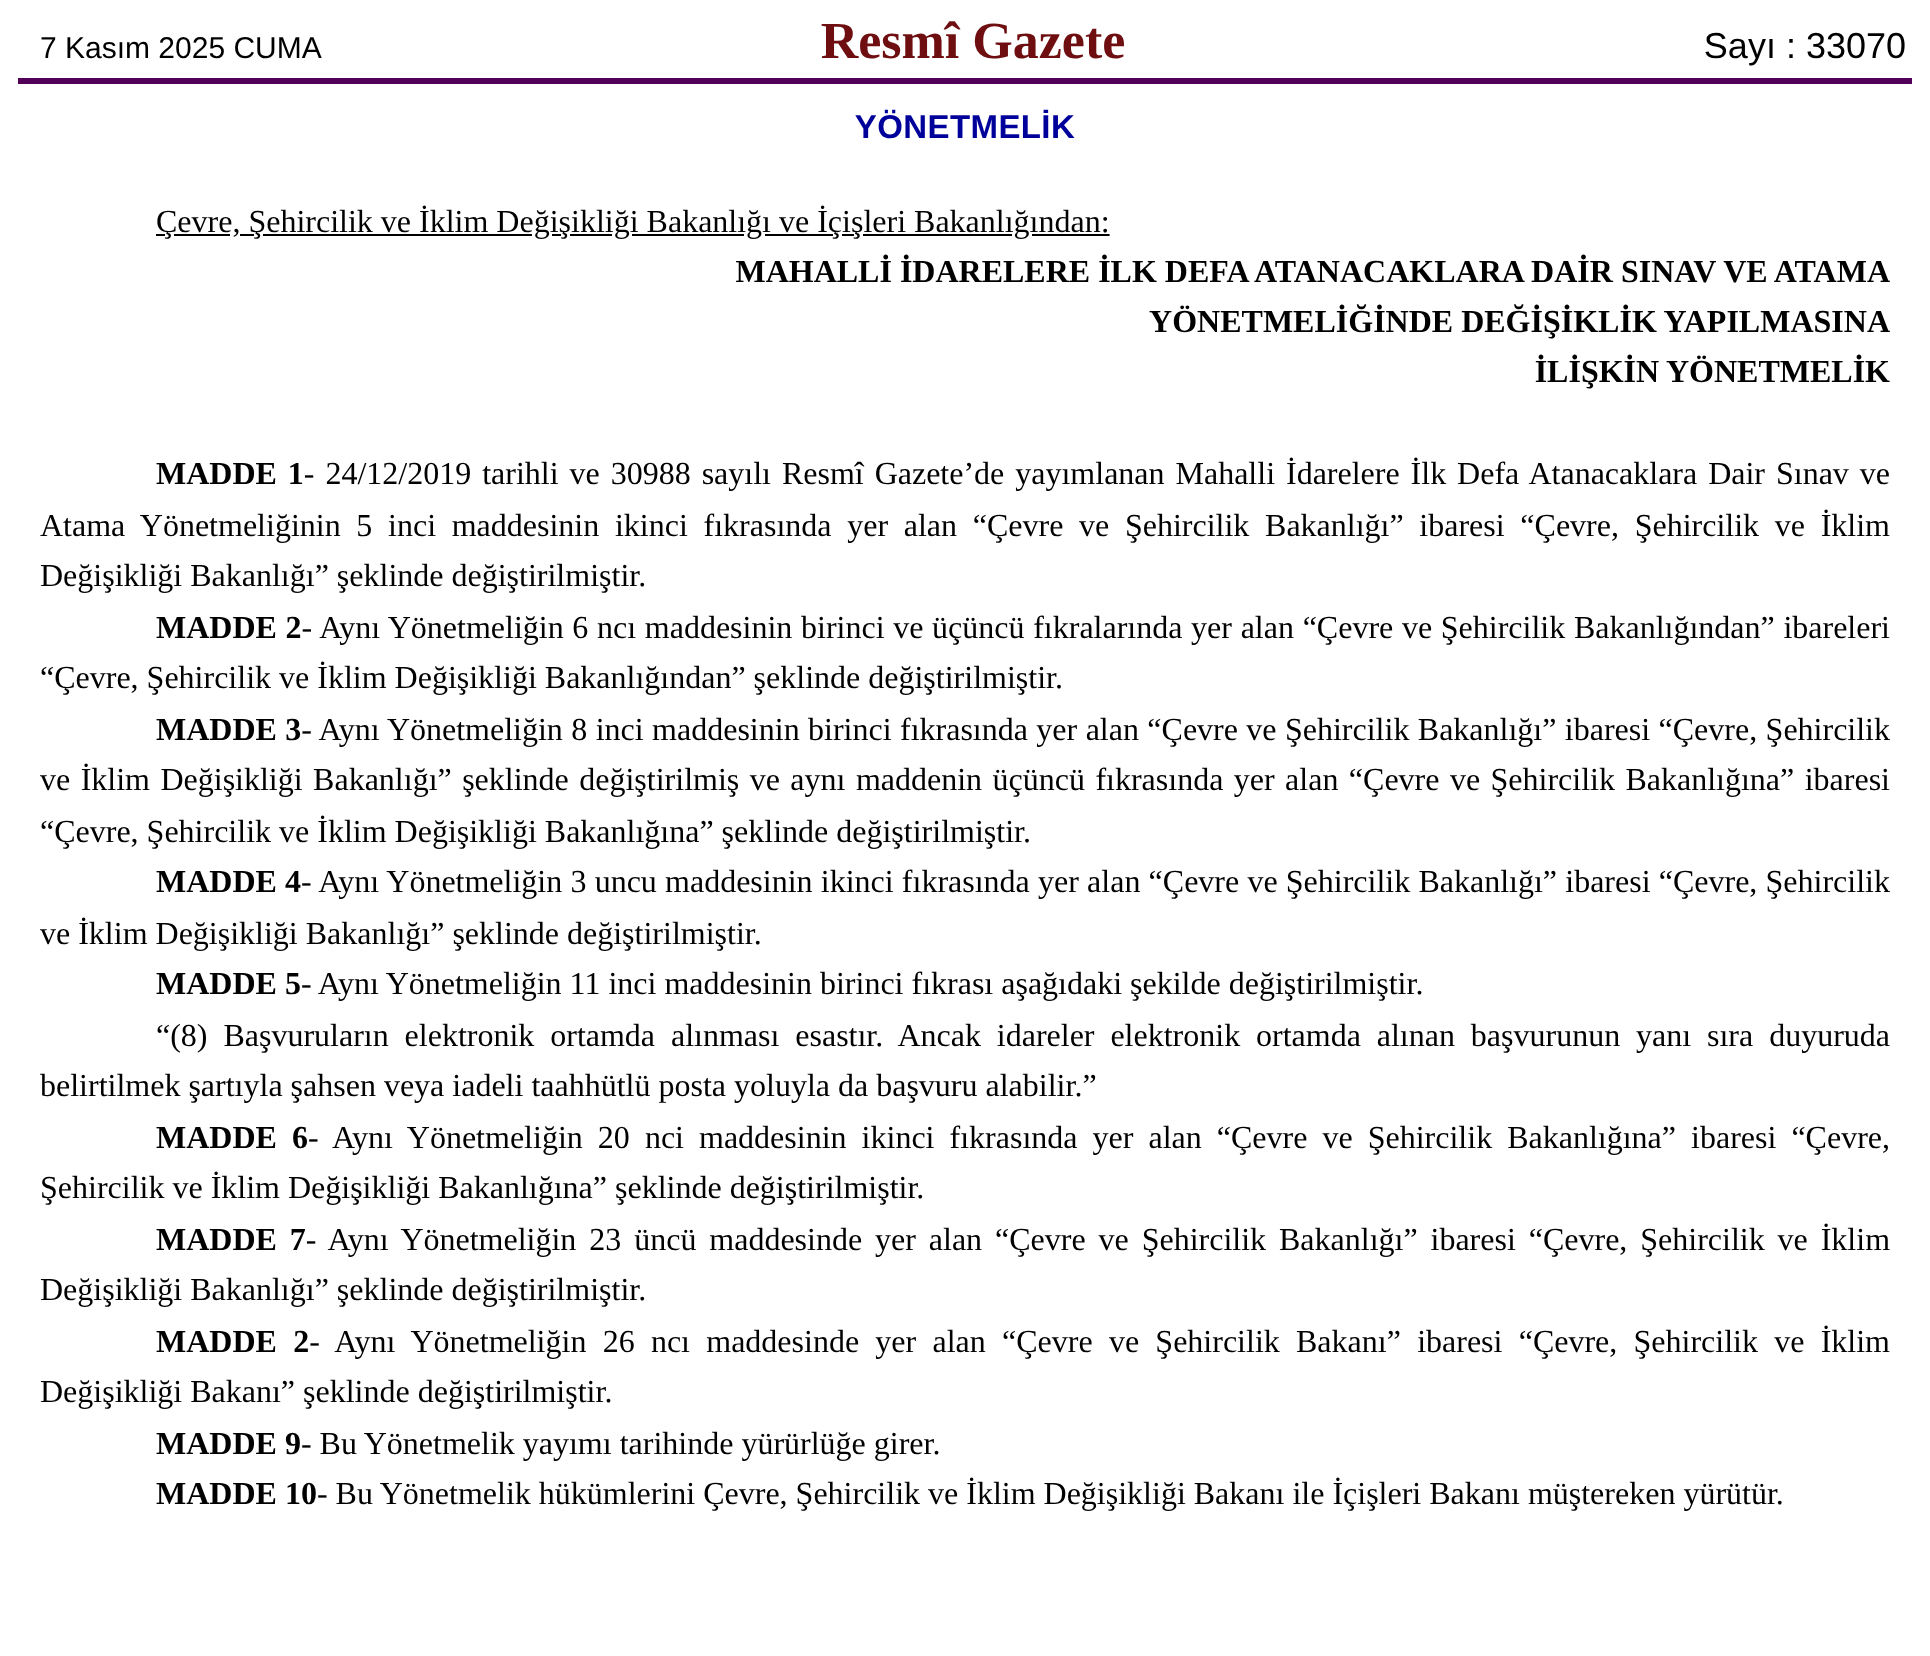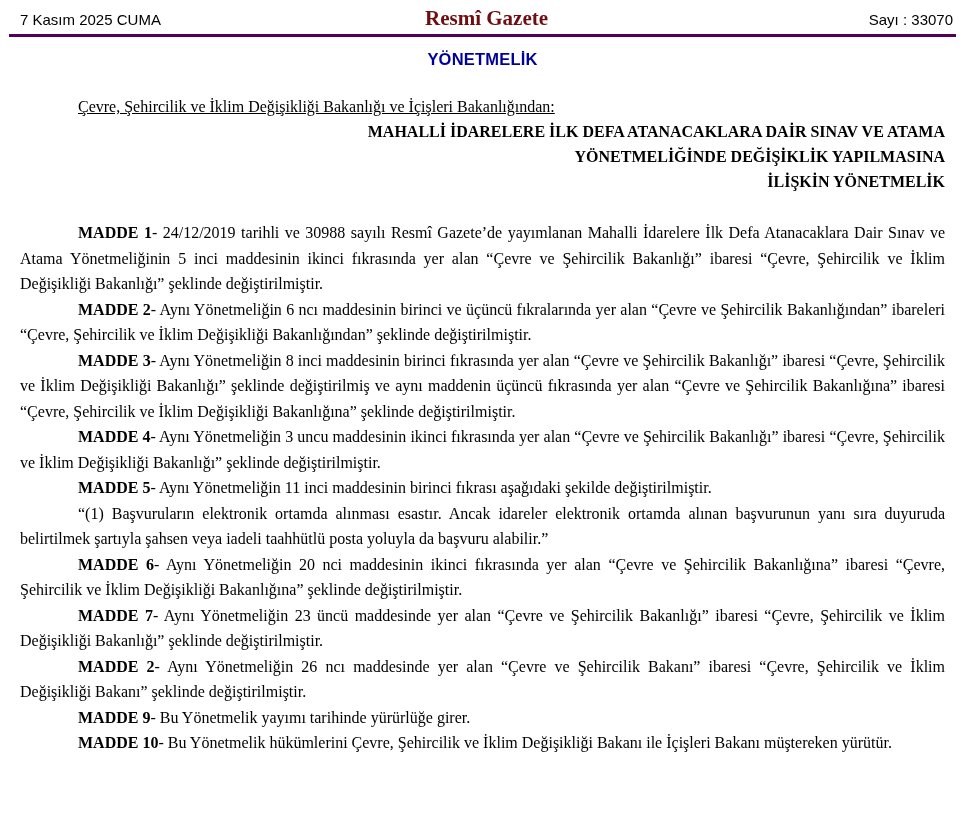--- a/index.html
+++ b/index.html
@@ -24,28 +24,28 @@
   }
   .masthead-date {
     font-family: "Liberation Sans", sans-serif;
     font-size: 15px;
     justify-self: start;
     white-space: nowrap;
   }
   .masthead-title {
     font-family: "Liberation Serif", serif;
     font-weight: bold;
-    font-size: 21px;
+    font-size: 26px;
     color: var(--masthead_red, #6e0e10);
     justify-self: center;
     white-space: nowrap;
   }
   .masthead-issue {
     font-family: "Liberation Sans", sans-serif;
-    font-size: 15px;
+    font-size: 18px;
     justify-self: end;
     white-space: nowrap;
   }
   .header-rule {
     height: 3px;
     background: var(--rule_purple, #520057);
     margin: 3px 9px 0 9px;
   }
   .section-label {
     text-align: center;
@@ -107,21 +107,21 @@
         <div>YÖNETMELİĞİNDE DEĞİŞİKLİK YAPILMASINA</div>
         <div>İLİŞKİN YÖNETMELİK</div>
       </div>
 
     <div class="body-block" id="body-paragraphs">
         <p><span class="lead">MADDE 1</span><span>- 24/12/2019 tarihli ve 30988 sayılı Resmî Gazete’de yayımlanan Mahalli İdarelere İlk Defa Atanacaklara Dair Sınav ve Atama Yönetmeliğinin 5 inci maddesinin ikinci fıkrasında yer alan “Çevre ve Şehircilik Bakanlığı” ibaresi “Çevre, Şehircilik ve İklim Değişikliği Bakanlığı” şeklinde değiştirilmiştir.</span></p>
         <p><span class="lead">MADDE 2</span><span>- Aynı Yönetmeliğin 6 ncı maddesinin birinci ve üçüncü fıkralarında yer alan “Çevre ve Şehircilik Bakanlığından” ibareleri “Çevre, Şehircilik ve İklim Değişikliği Bakanlığından” şeklinde değiştirilmiştir.</span></p>
         <p><span class="lead">MADDE 3</span><span>- Aynı Yönetmeliğin 8 inci maddesinin birinci fıkrasında yer alan “Çevre ve Şehircilik Bakanlığı” ibaresi “Çevre, Şehircilik ve İklim Değişikliği Bakanlığı” şeklinde değiştirilmiş ve aynı maddenin üçüncü fıkrasında yer alan “Çevre ve Şehircilik Bakanlığına” ibaresi “Çevre, Şehircilik ve İklim Değişikliği Bakanlığına” şeklinde değiştirilmiştir.</span></p>
         <p><span class="lead">MADDE 4</span><span>- Aynı Yönetmeliğin 3 uncu maddesinin ikinci fıkrasında yer alan “Çevre ve Şehircilik Bakanlığı” ibaresi “Çevre, Şehircilik ve İklim Değişikliği Bakanlığı” şeklinde değiştirilmiştir.</span></p>
         <p><span class="lead">MADDE 5</span><span>- Aynı Yönetmeliğin 11 inci maddesinin birinci fıkrası aşağıdaki şekilde değiştirilmiştir.</span></p>
-        <p><span>“(1) Başvuruların elektronik ortamda alınması esastır. Ancak idareler elektronik ortamda alınan başvurunun yanı sıra duyuruda belirtilmek şartıyla şahsen veya iadeli taahhütlü posta yoluyla da başvuru alabilir.”</span></p>
+        <p><span>“(8) Başvuruların elektronik ortamda alınması esastır. Ancak idareler elektronik ortamda alınan başvurunun yanı sıra duyuruda belirtilmek şartıyla şahsen veya iadeli taahhütlü posta yoluyla da başvuru alabilir.”</span></p>
         <p><span class="lead">MADDE 6</span><span>- Aynı Yönetmeliğin 20 nci maddesinin ikinci fıkrasında yer alan “Çevre ve Şehircilik Bakanlığına” ibaresi “Çevre, Şehircilik ve İklim Değişikliği Bakanlığına” şeklinde değiştirilmiştir.</span></p>
         <p><span class="lead">MADDE 7</span><span>- Aynı Yönetmeliğin 23 üncü maddesinde yer alan “Çevre ve Şehircilik Bakanlığı” ibaresi “Çevre, Şehircilik ve İklim Değişikliği Bakanlığı” şeklinde değiştirilmiştir.</span></p>
         <p><span class="lead">MADDE 2</span><span>- Aynı Yönetmeliğin 26 ncı maddesinde yer alan “Çevre ve Şehircilik Bakanı” ibaresi “Çevre, Şehircilik ve İklim Değişikliği Bakanı” şeklinde değiştirilmiştir.</span></p>
         <p><span class="lead">MADDE 9</span><span>- Bu Yönetmelik yayımı tarihinde yürürlüğe girer.</span></p>
         <p><span class="lead">MADDE 10</span><span>- Bu Yönetmelik hükümlerini Çevre, Şehircilik ve İklim Değişikliği Bakanı ile İçişleri Bakanı müştereken yürütür.</span></p>
       </div>
   </div>
 
 </div>
 

